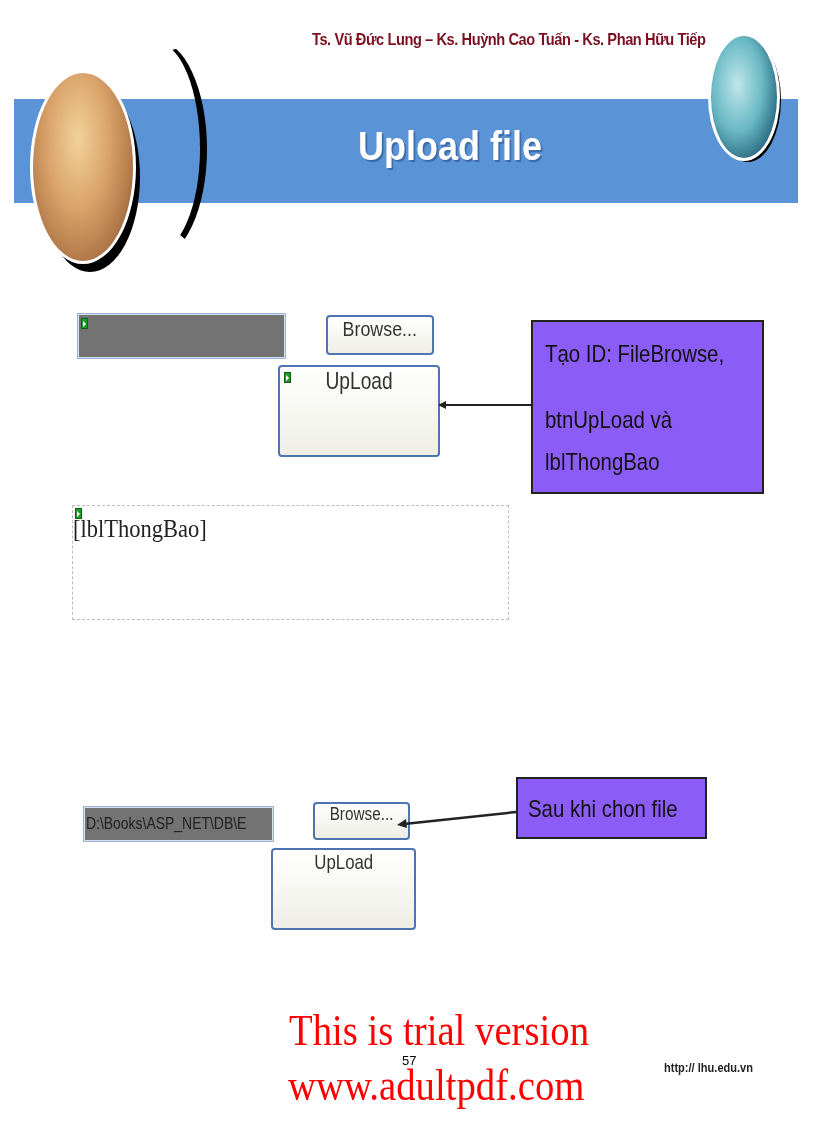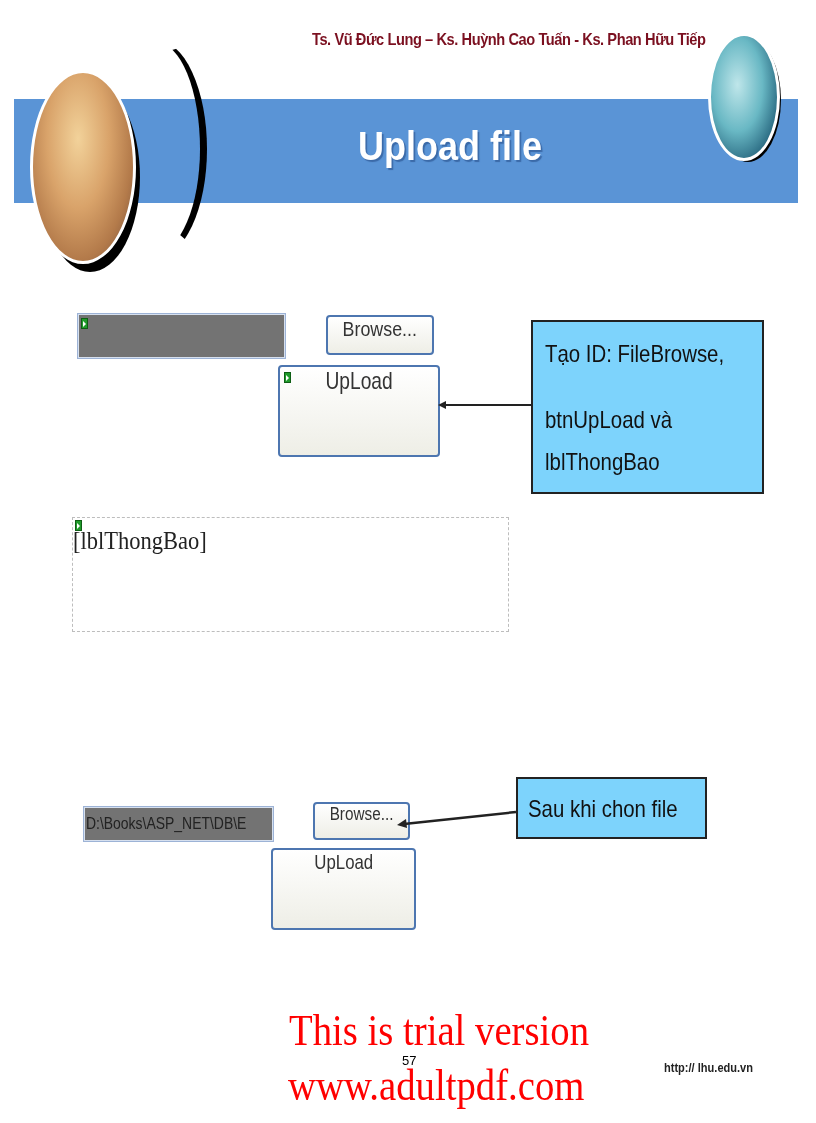--- a/index.html
+++ b/index.html
@@ -22,25 +22,25 @@
            background:radial-gradient(ellipse at 40% 40%, #bfe6ea 0%, #69b8c4 45%, #2e6f86 75%, #1d3d5a 100%); }
 
   
   .tb { background:#737373; border:1px solid #9db3d6; box-shadow:inset 0 0 0 1px #d6e0ef; box-sizing:border-box;padding-left:28px; }
   .btn { background:linear-gradient(#ffffff,#eeeee6); border:2px solid #4d76b0; border-radius:4px; box-sizing:border-box;
          display:flex; align-items:flex-start; justify-content:center; color:#333; font-family:"Liberation Sans", sans-serif;margin-left:36px; }
   .marker { width:7px; height:11px; background:#1f9a2a; border:1px solid #0e5e14; box-sizing:border-box; }
   .marker::after { content:""; display:block; margin:2px 0 0 1px; width:0; height:0;
          border-top:3px solid transparent; border-bottom:3px solid transparent; border-left:3px solid #fff; }
 
-  .callout { border:2px solid #222; background:#7dd3fc; box-sizing:border-box; color:#111;
+  .callout { border:2px solid #222; background:#8b5cf6; box-sizing:border-box; color:#111;
              font-family:"Liberation Sans", sans-serif; }
   .callout span { display:block; white-space:nowrap; transform:scaleX(0.85); transform-origin:left top; }
 
-  .label-box { border:1px dashed #bdbdbd; box-sizing:border-box;margin-top:12px; }
+  .label-box { border:1px dashed #bdbdbd; box-sizing:border-box; }
   .label-text { font-family:"Liberation Serif", serif; font-size:25px; color:#222; }
 
   .watermark { font-family:"Liberation Serif", serif; color:#ff0000; font-size:44px; line-height:46px; white-space:nowrap;
                transform:scaleX(0.88); transform-origin:left top; }
   .pagenum { font-size:13px; color:#000; }
   .url { font-size:13px; font-weight:bold; color:#222; transform:scaleX(0.85); transform-origin:left top; }
 </style>
 </head>
 <body>
 

